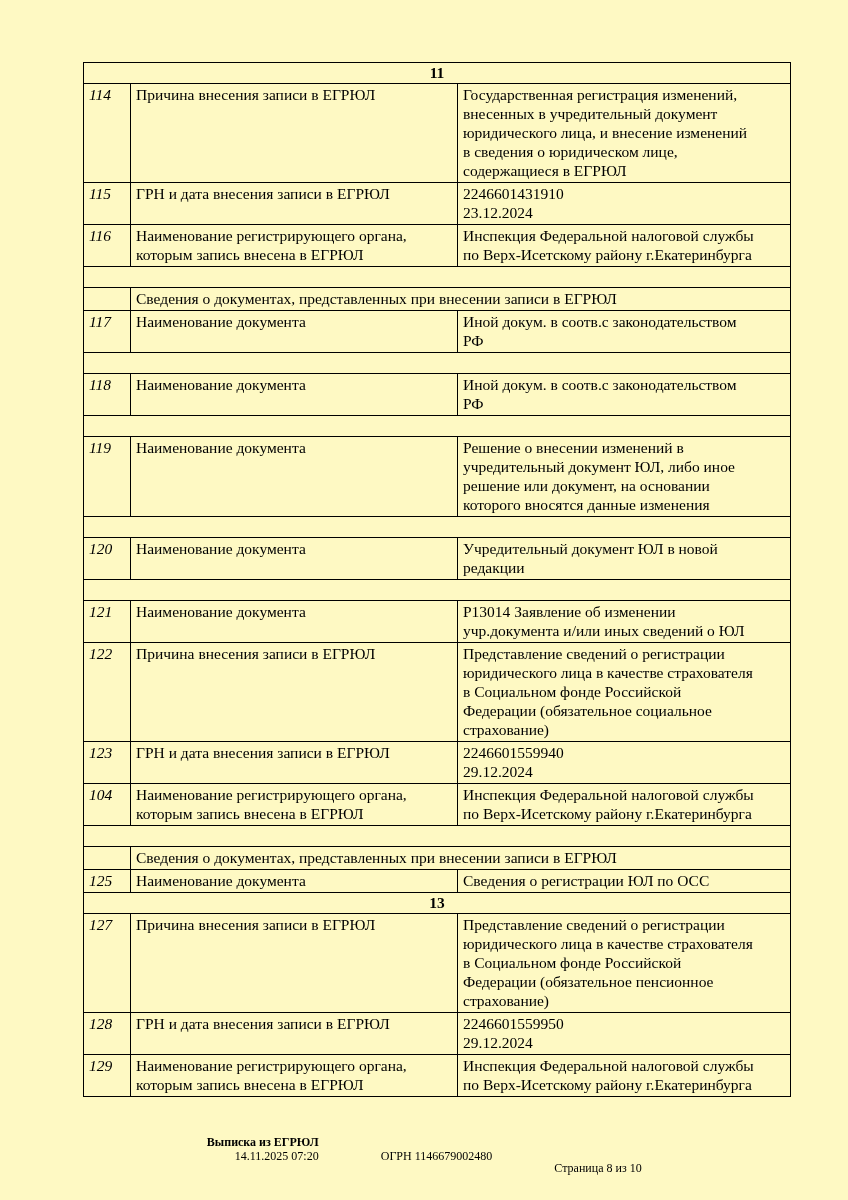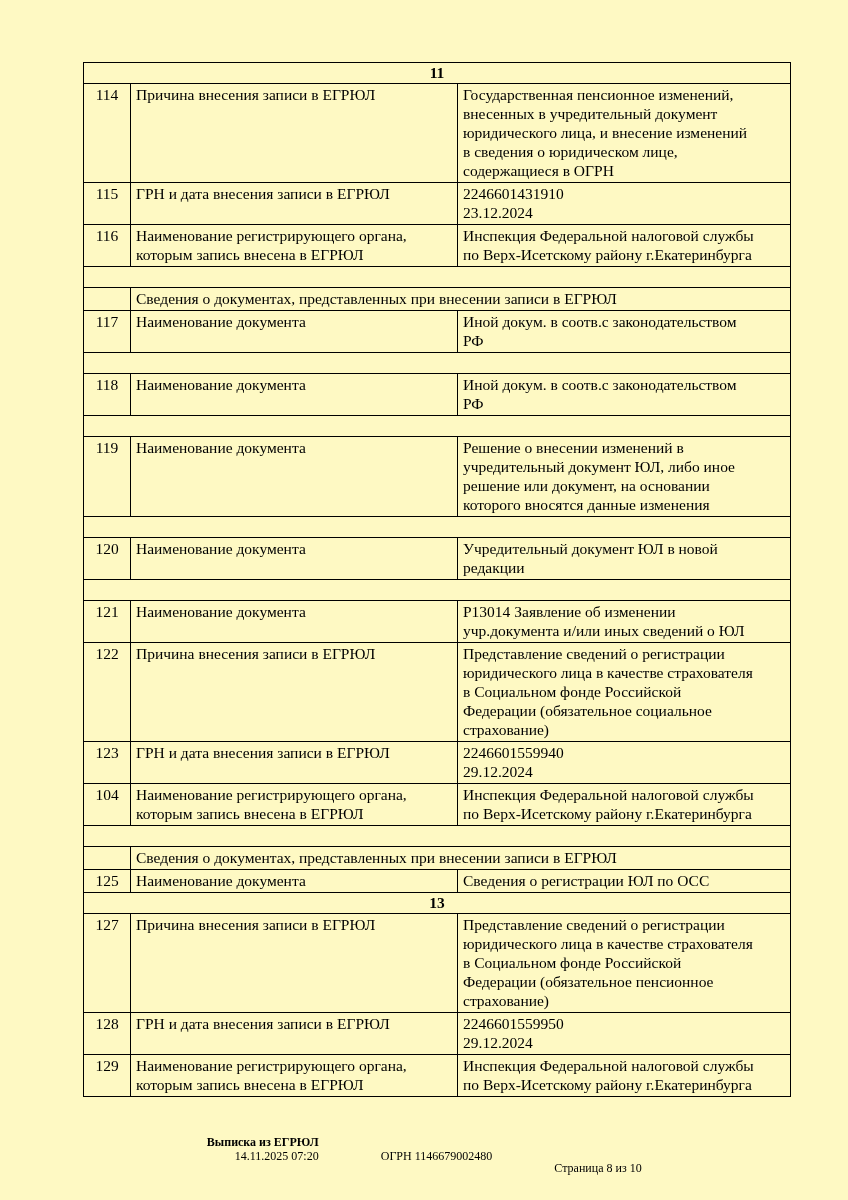--- a/index.html
+++ b/index.html
@@ -25,23 +25,24 @@
   }
   table.egrul td {
     border: 1px solid #000000;
     vertical-align: top;
     font-size: 15.5px;
     line-height: 19px;
     padding: 1px 5px 2px 5px;
     overflow: hidden;
   }
   td.num-cell {
-    text-align: center;
+    text-align: left;
     padding-left: 2px;
     padding-right: 2px;
+    font-style: italic;
   }
   tr.section-row td {
     font-weight: bold;
     text-align: center;
     padding: 0;
     height: 21px;
   }
   tr.spacer-row td {
     height: 21px;
     padding: 0;
@@ -72,25 +73,25 @@
       <col style="width:333px">
     </colgroup>
     <tbody>
         <tr class="section-row">
           <td colspan="3">11</td>
         </tr>
         <tr class="entry-row">
           <td class="num-cell">114</td>
           <td class="label-cell">Причина внесения записи в ЕГРЮЛ</td>
           <td class="value-cell">
-            <div>Государственная пенсионное изменений,</div>
+            <div>Государственная регистрация изменений,</div>
             <div>внесенных в учредительный документ</div>
             <div>юридического лица, и внесение изменений</div>
             <div>в сведения о юридическом лице,</div>
-            <div>содержащиеся в ОГРН</div>
+            <div>содержащиеся в ЕГРЮЛ</div>
           </td>
         </tr>
         <tr class="entry-row">
           <td class="num-cell">115</td>
           <td class="label-cell">ГРН и дата внесения записи в ЕГРЮЛ</td>
           <td class="value-cell">
             <div>2246601431910</div>
             <div>23.12.2024</div>
           </td>
         </tr>

